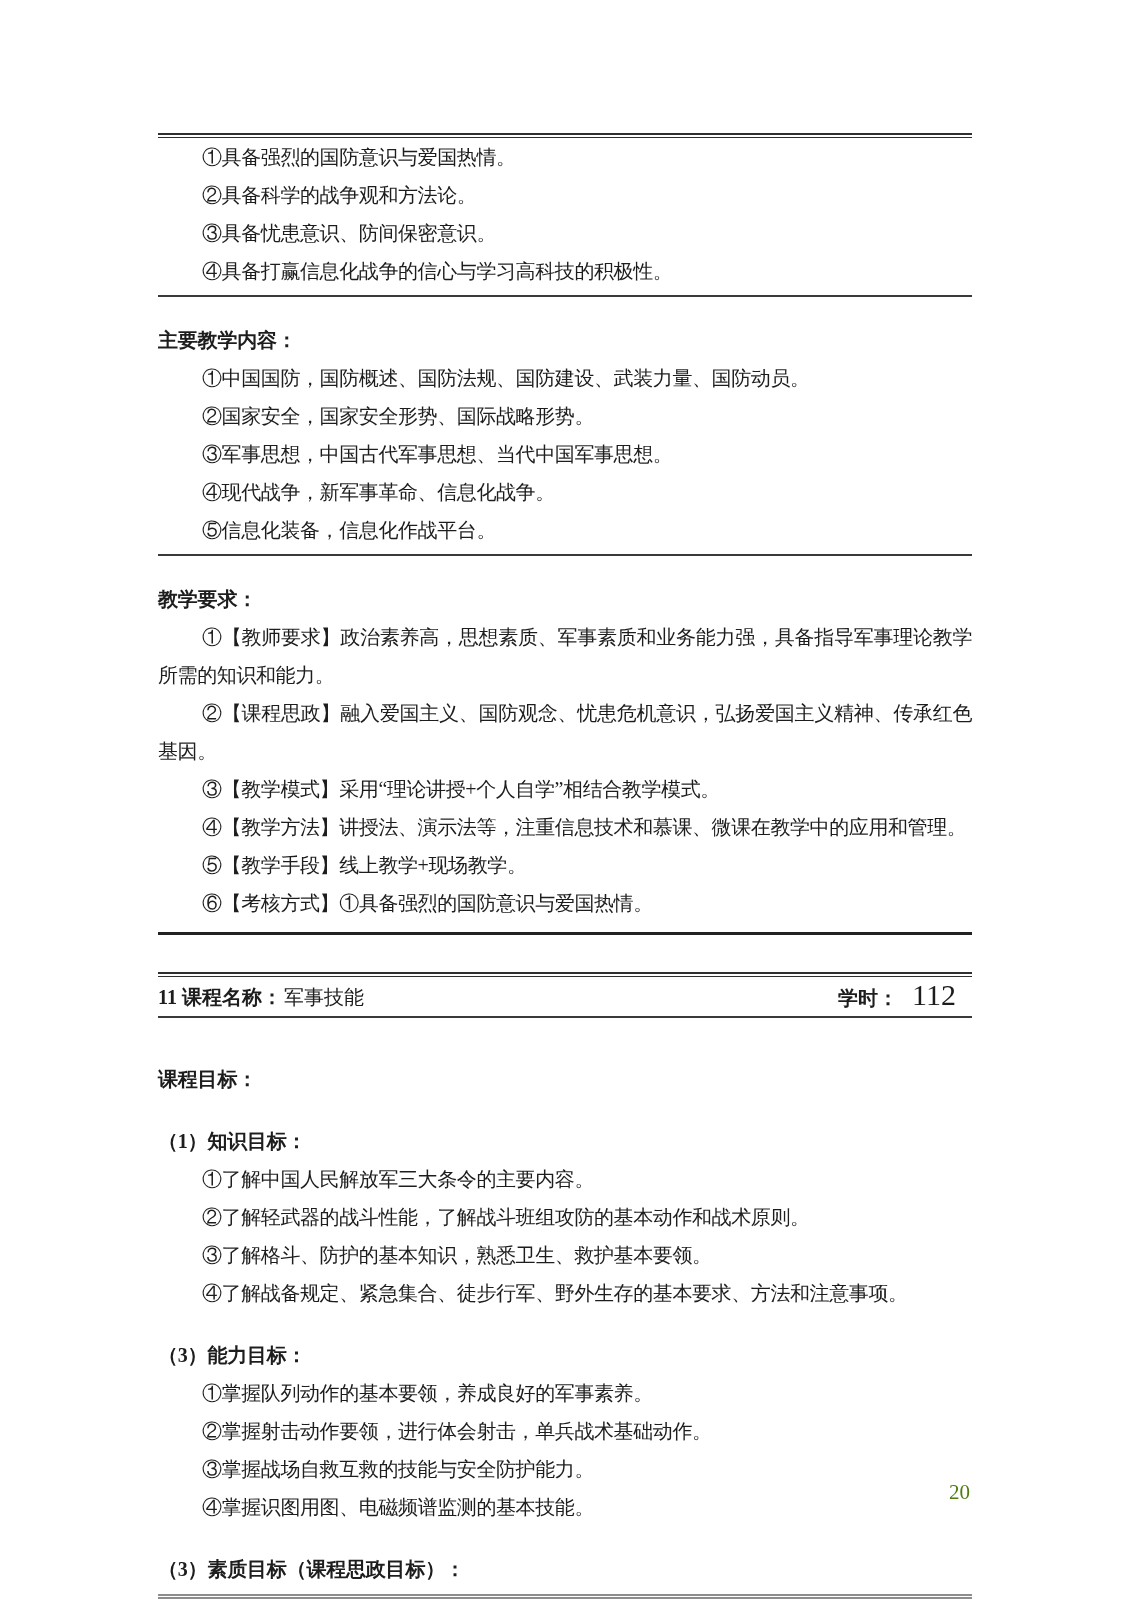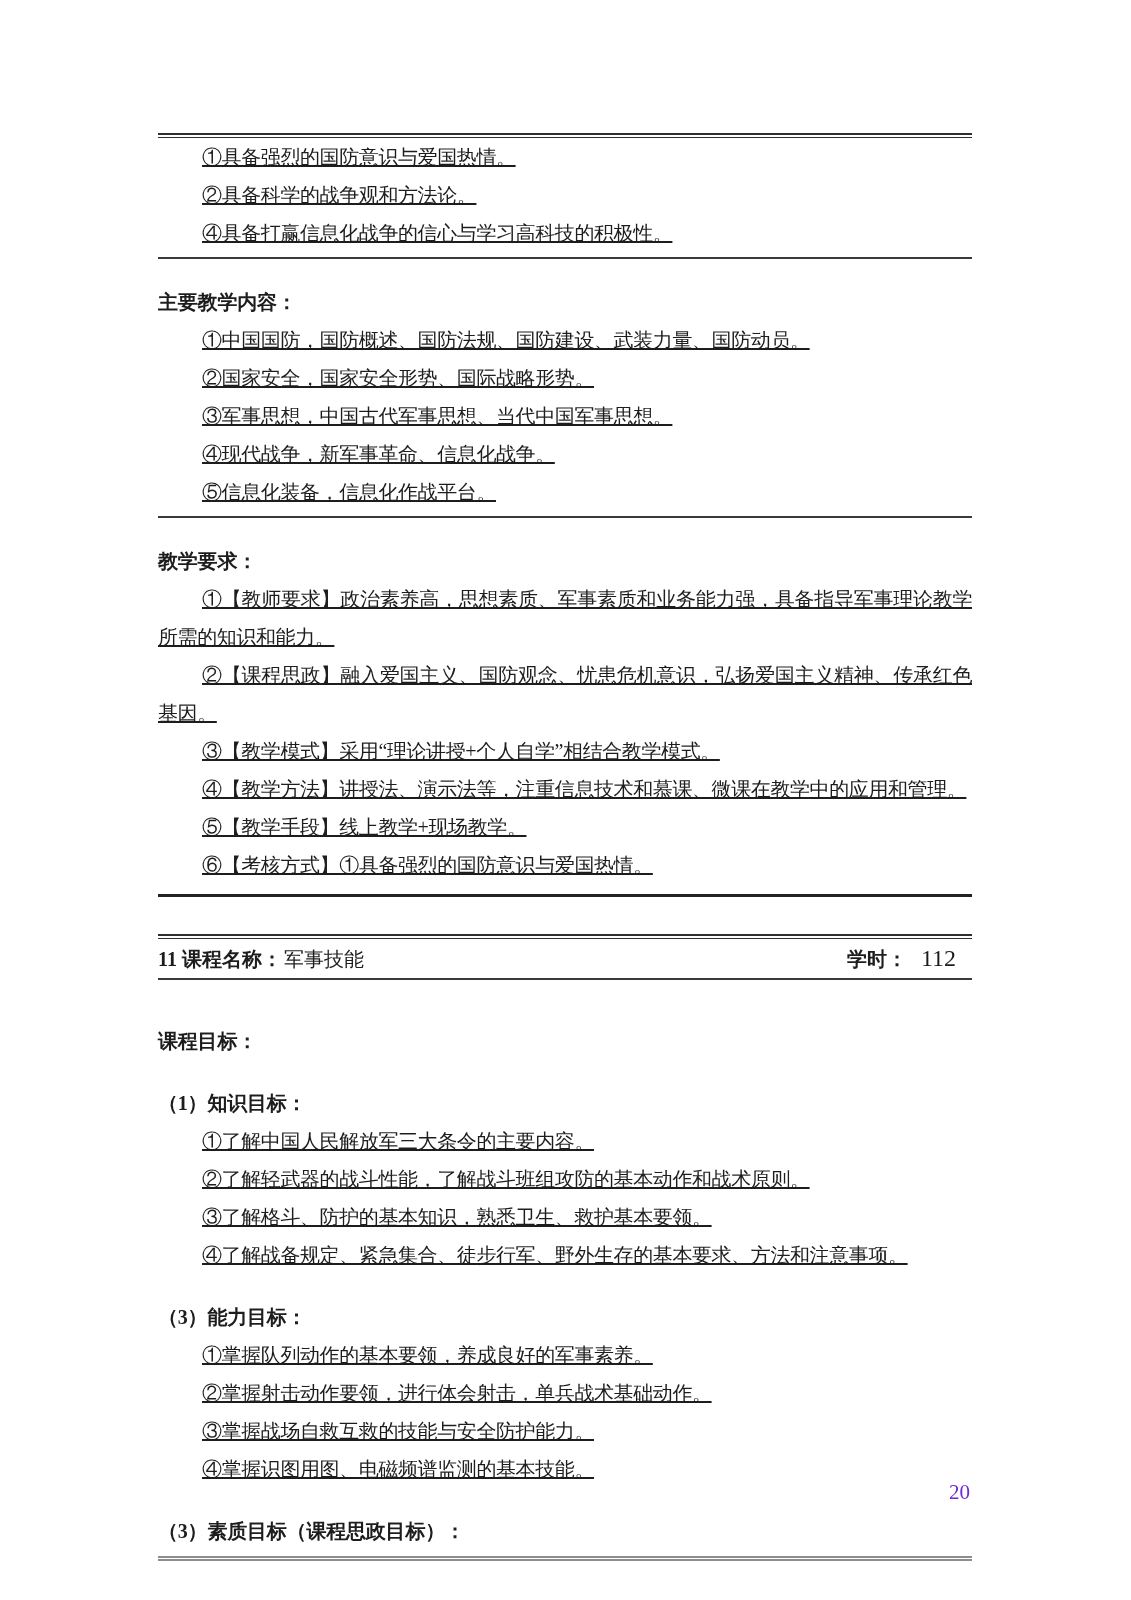--- a/index.html
+++ b/index.html
@@ -29,63 +29,63 @@
 
   
   p.item, h3.h, h4.h, .course-row {
     font-size: 20px;
     line-height: 38px;
   }
   p.item {
     text-indent: 2.2em;
     text-align: justify;
     letter-spacing: -0.4px;
-    text-decoration: underline;
   }
   h3.h, h4.h { font-weight: bold; letter-spacing: -0.2px; margin-top: 24px; }
   .sec-pad-sm { padding: 0 0 5px 0; }
   .sec-req    { padding: 0 0 10px 0; }
   .sec-goals  { padding: 18px 0 6px 0; }
 
   
   .course-row {
     display: flex;
     justify-content: space-between;
     align-items: center;
     height: 39px;
   }
   .b { font-weight: bold; }
   .course-right { padding-right: 16px; }
   .hours-num {
-    font-size: 24px;
+    font-size: 30px;
     margin-left: 14px;
     font-family: "Liberation Serif", serif;
   }
   .course-left .name { margin-left: 2px; }
 
   .page-number {
     position: absolute;
     top: 1479px;
     right: 161px;
     font-size: 21px;
     line-height: 26px;
-    color: #6d28d9;
+    color: #4d7c0f;
   }
 </style>
 </head>
 <body>
 
 <div class="page">
   <div class="doc">
 
     <div class="rule-double"></div>
 
     <section class="sec-pad-sm">
       <p class="item">①具备强烈的国防意识与爱国热情。</p>
       <p class="item">②具备科学的战争观和方法论。</p>
+      <p class="item">③具备忧患意识、防间保密意识。</p>
       <p class="item">④具备打赢信息化战争的信心与学习高科技的积极性。</p>
     </section>
 
     <div class="rule"></div>
 
     <section class="sec-pad-sm">
       <h3 class="h">主要教学内容：</h3>
       <p class="item">①中国国防，国防概述、国防法规、国防建设、武装力量、国防动员。</p>
       <p class="item">②国家安全，国家安全形势、国际战略形势。</p>
       <p class="item">③军事思想，中国古代军事思想、当代中国军事思想。</p>

